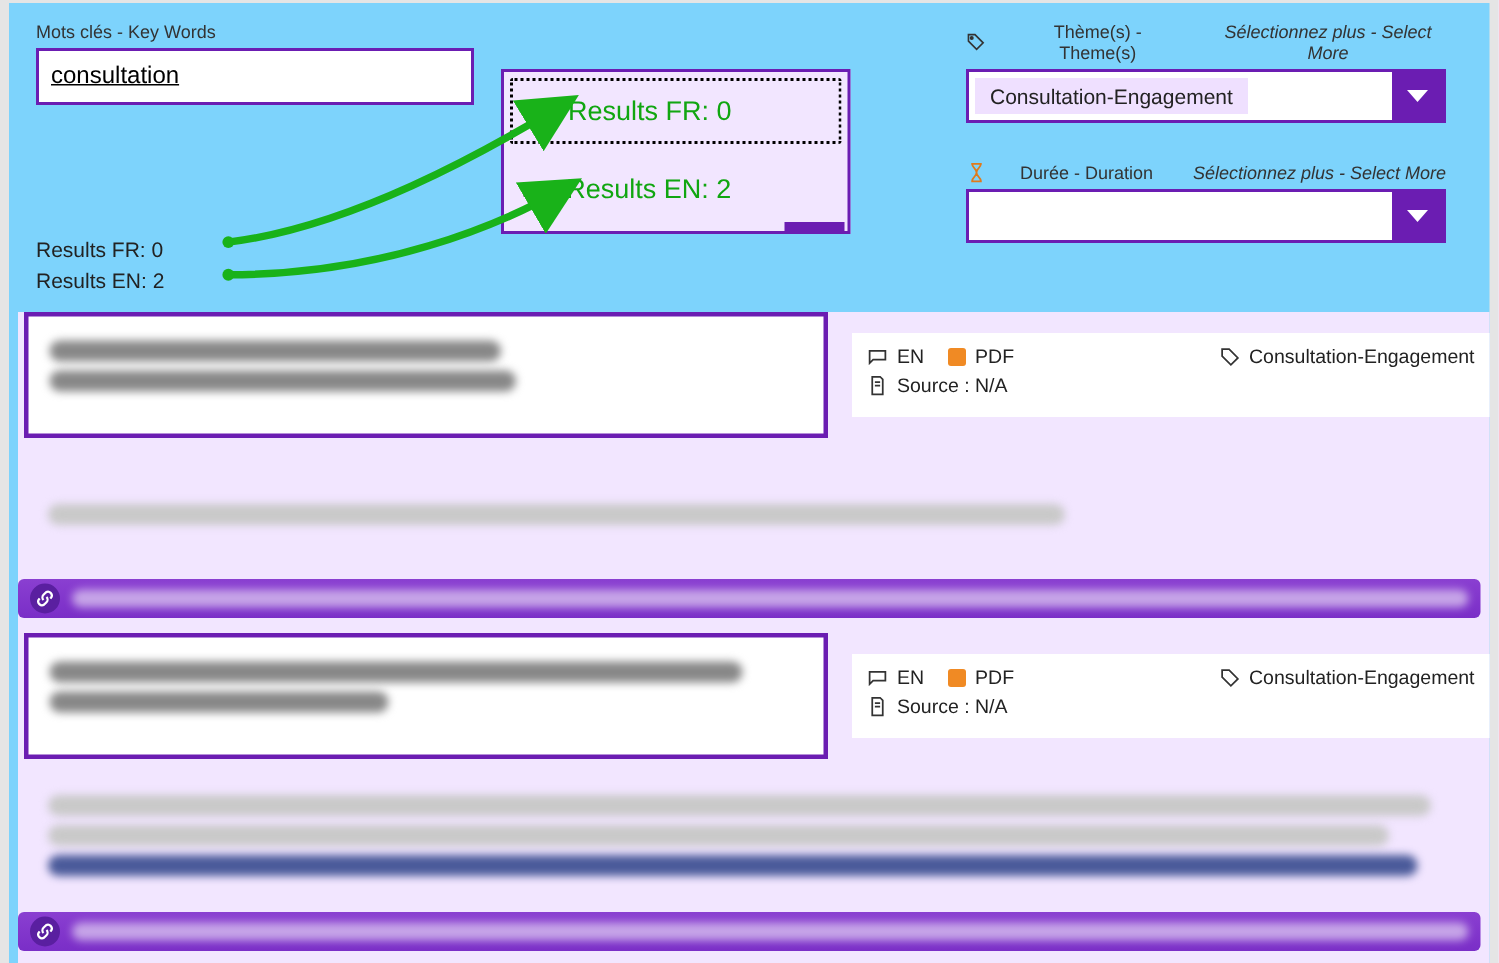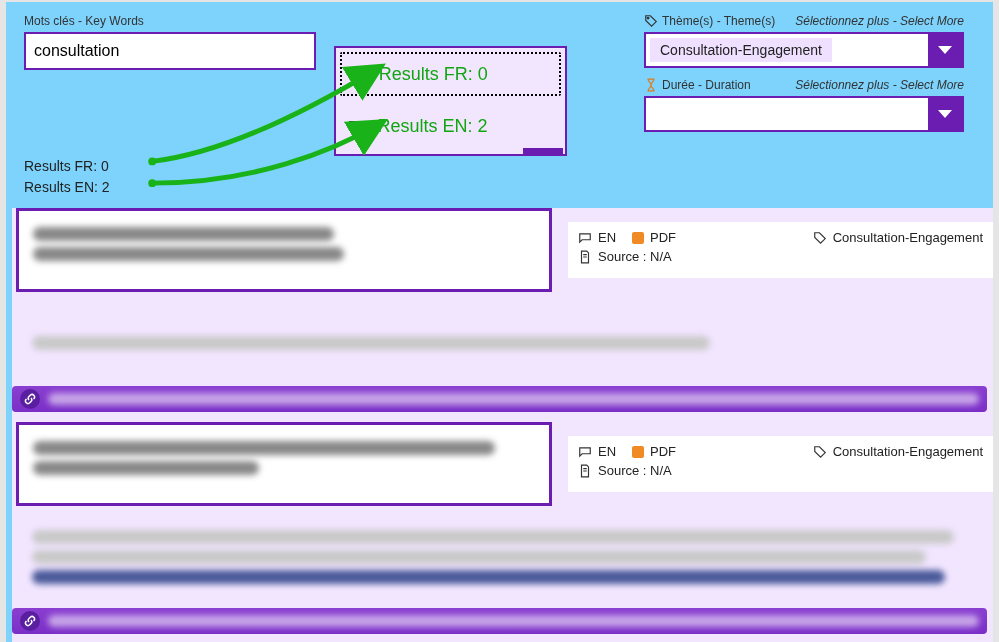--- a/index.html
+++ b/index.html
@@ -21,31 +21,31 @@
   .filters {
     display: flex;
     padding: 12px 18px 0 18px;
     gap: 18px;
     position: relative;
   }
   .col { position: relative; }
 
   .label-small { font-size: 12px; color: #333; display: flex; align-items: center; gap: 4px; margin-bottom: 4px; }
   .label-select-more { font-size: 12px; color: #333; font-style: italic; margin-left: auto; }
-  .label-row { display: flex; align-items: center; gap: 4px; margin-bottom: 4px; }
+  .label-row { display: flex; align-items: center; gap: 22px; margin-bottom: 4px; text-align: center; }
 
   .keywords-box {
     width: 292px; height: 38px;
     border: 2px solid #6b1db2;
     padding: 6px 8px;
     font-size: 16px; color: #222;
     display: flex; align-items: center;
     background: #fff;
   }
-  .keywords-box input { border: none; outline: none; font-size: 16px; width: 100%; }
+  .keywords-box input { border: none; outline: none; font-size: 16px; width: 100%; text-decoration: underline; }
 
   .langbox {
     width: 233px; height: 110px;
     border: 2px solid #6b1db2;
     background: #f2e6ff;
     position: relative;
     margin-top: 32px;
   }
   .lang-inner-fr {
     position: absolute; top: 4px; left: 4px; right: 4px;
@@ -209,21 +209,21 @@
         <span class="label-small" style="margin:0">Thème(s) - Theme(s)</span>
         <span class="label-select-more">Sélectionnez plus - Select More</span>
       </div>
       <div class="themebox">
         <span class="chip">Consultation-Engagement</span>
         <div class="dd-btn">
             <div class="chev-down"></div>
           </div>
       </div>
 
-      <div class="label-row" style="margin-top:10px">
+      <div class="label-row" style="margin-top:26px">
         <svg class="icon-svg" viewBox="0 0 24 24" fill="none" stroke="#e07a1a" stroke-width="2">
             <path d="M6 2h12M6 22h12M7 2c0 5 5 5 5 10s-5 5-5 10M17 2c0 5-5 5-5 10s5 5 5 10"></path>
           </svg>
         <span class="label-small" style="margin:0">Durée - Duration</span>
         <span class="label-select-more">Sélectionnez plus - Select More</span>
       </div>
       <div class="durbox">
         <div class="dd-btn">
             <div class="chev-down"></div>
           </div>

